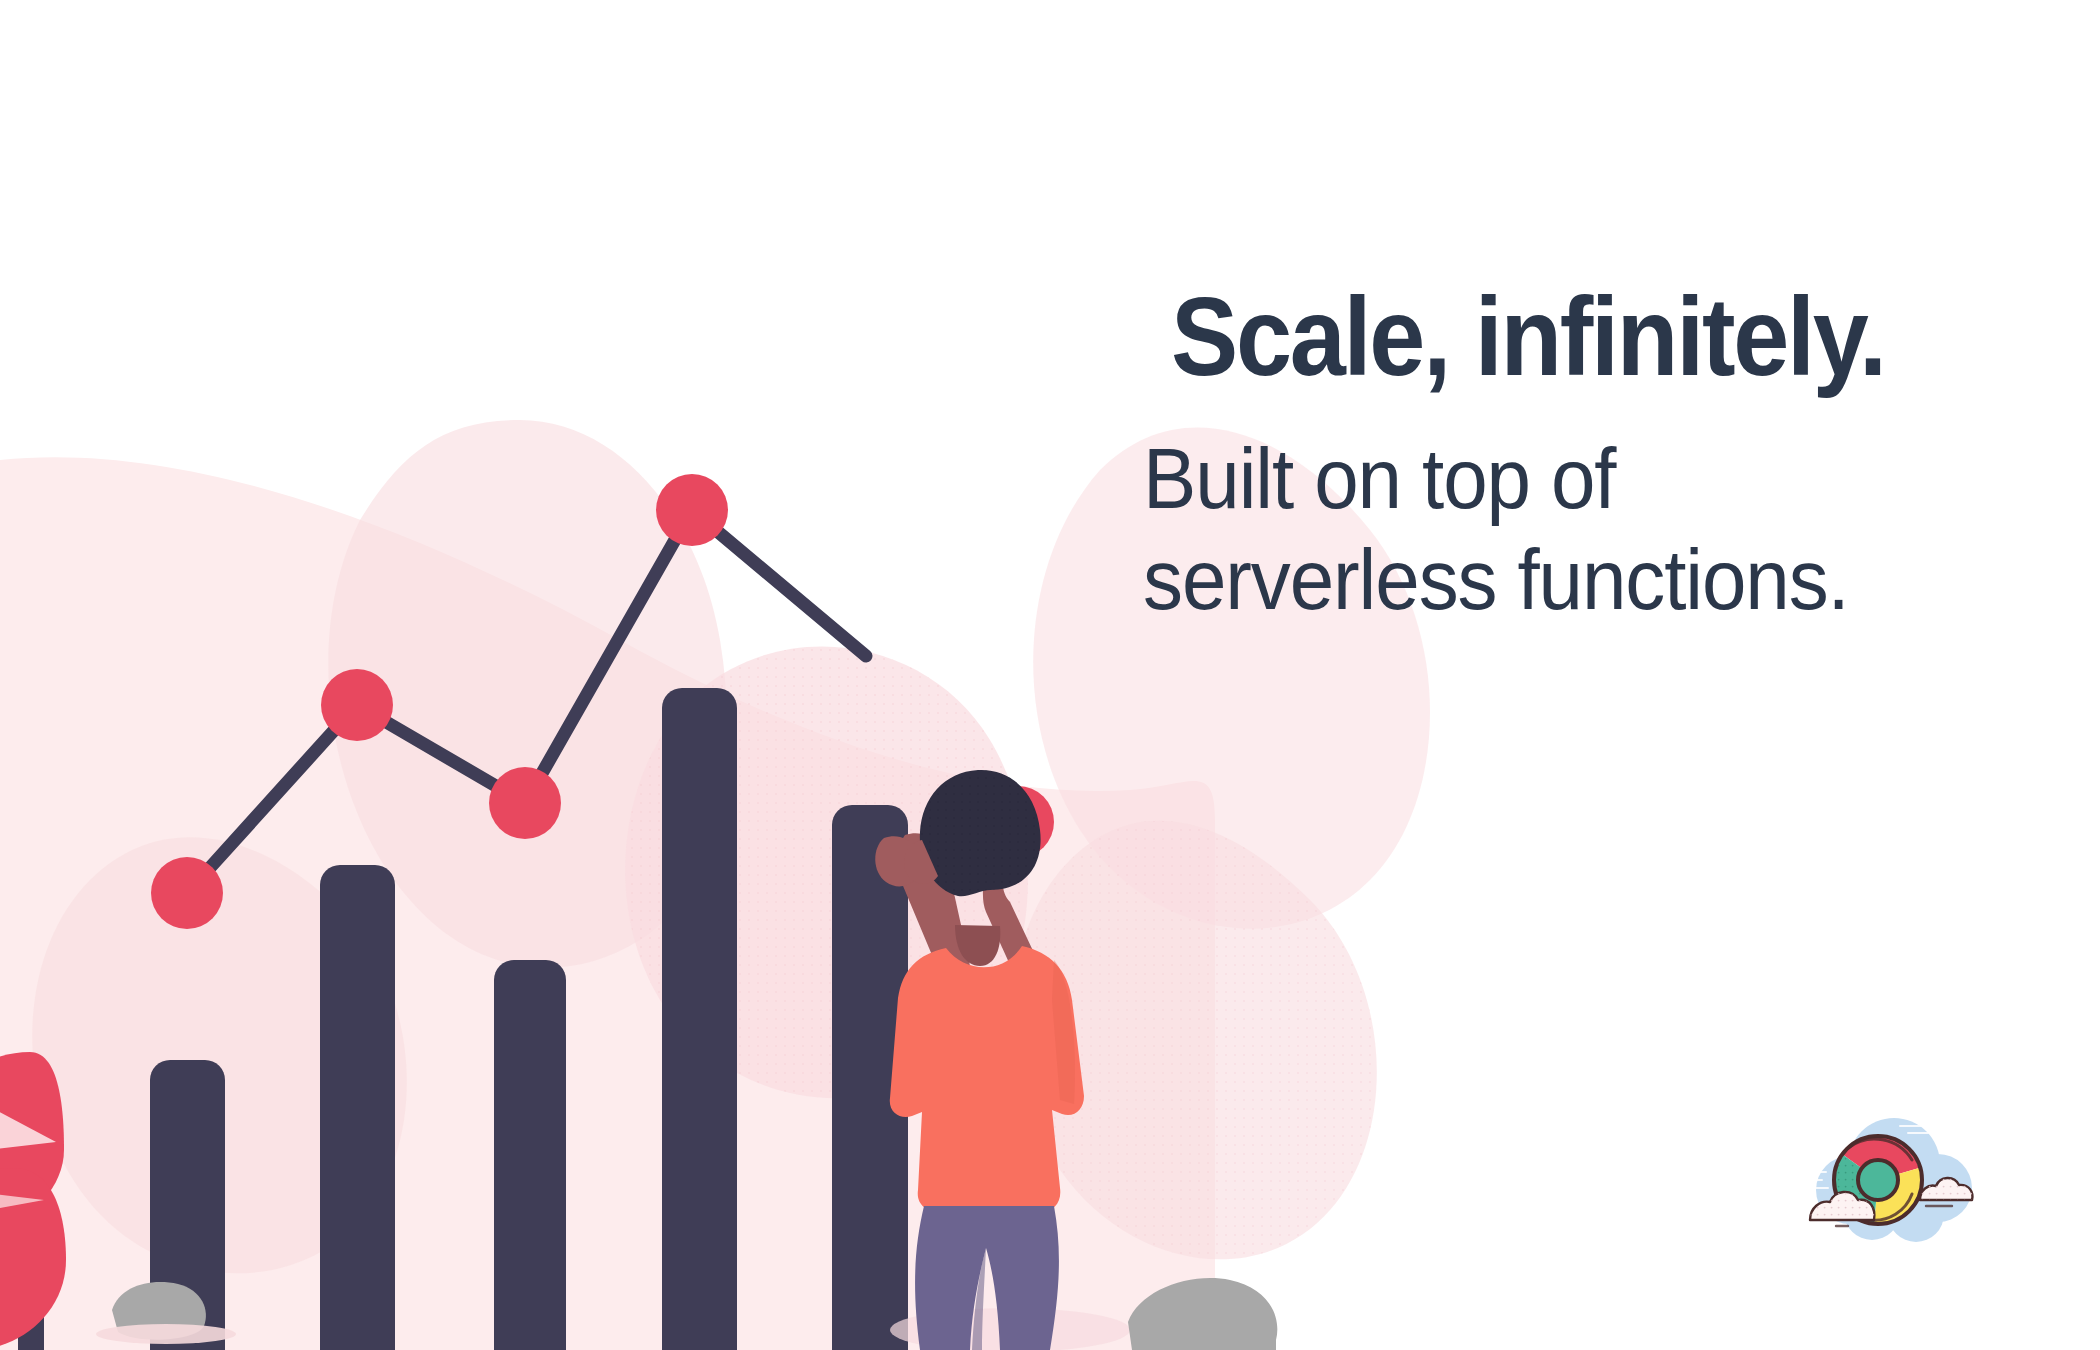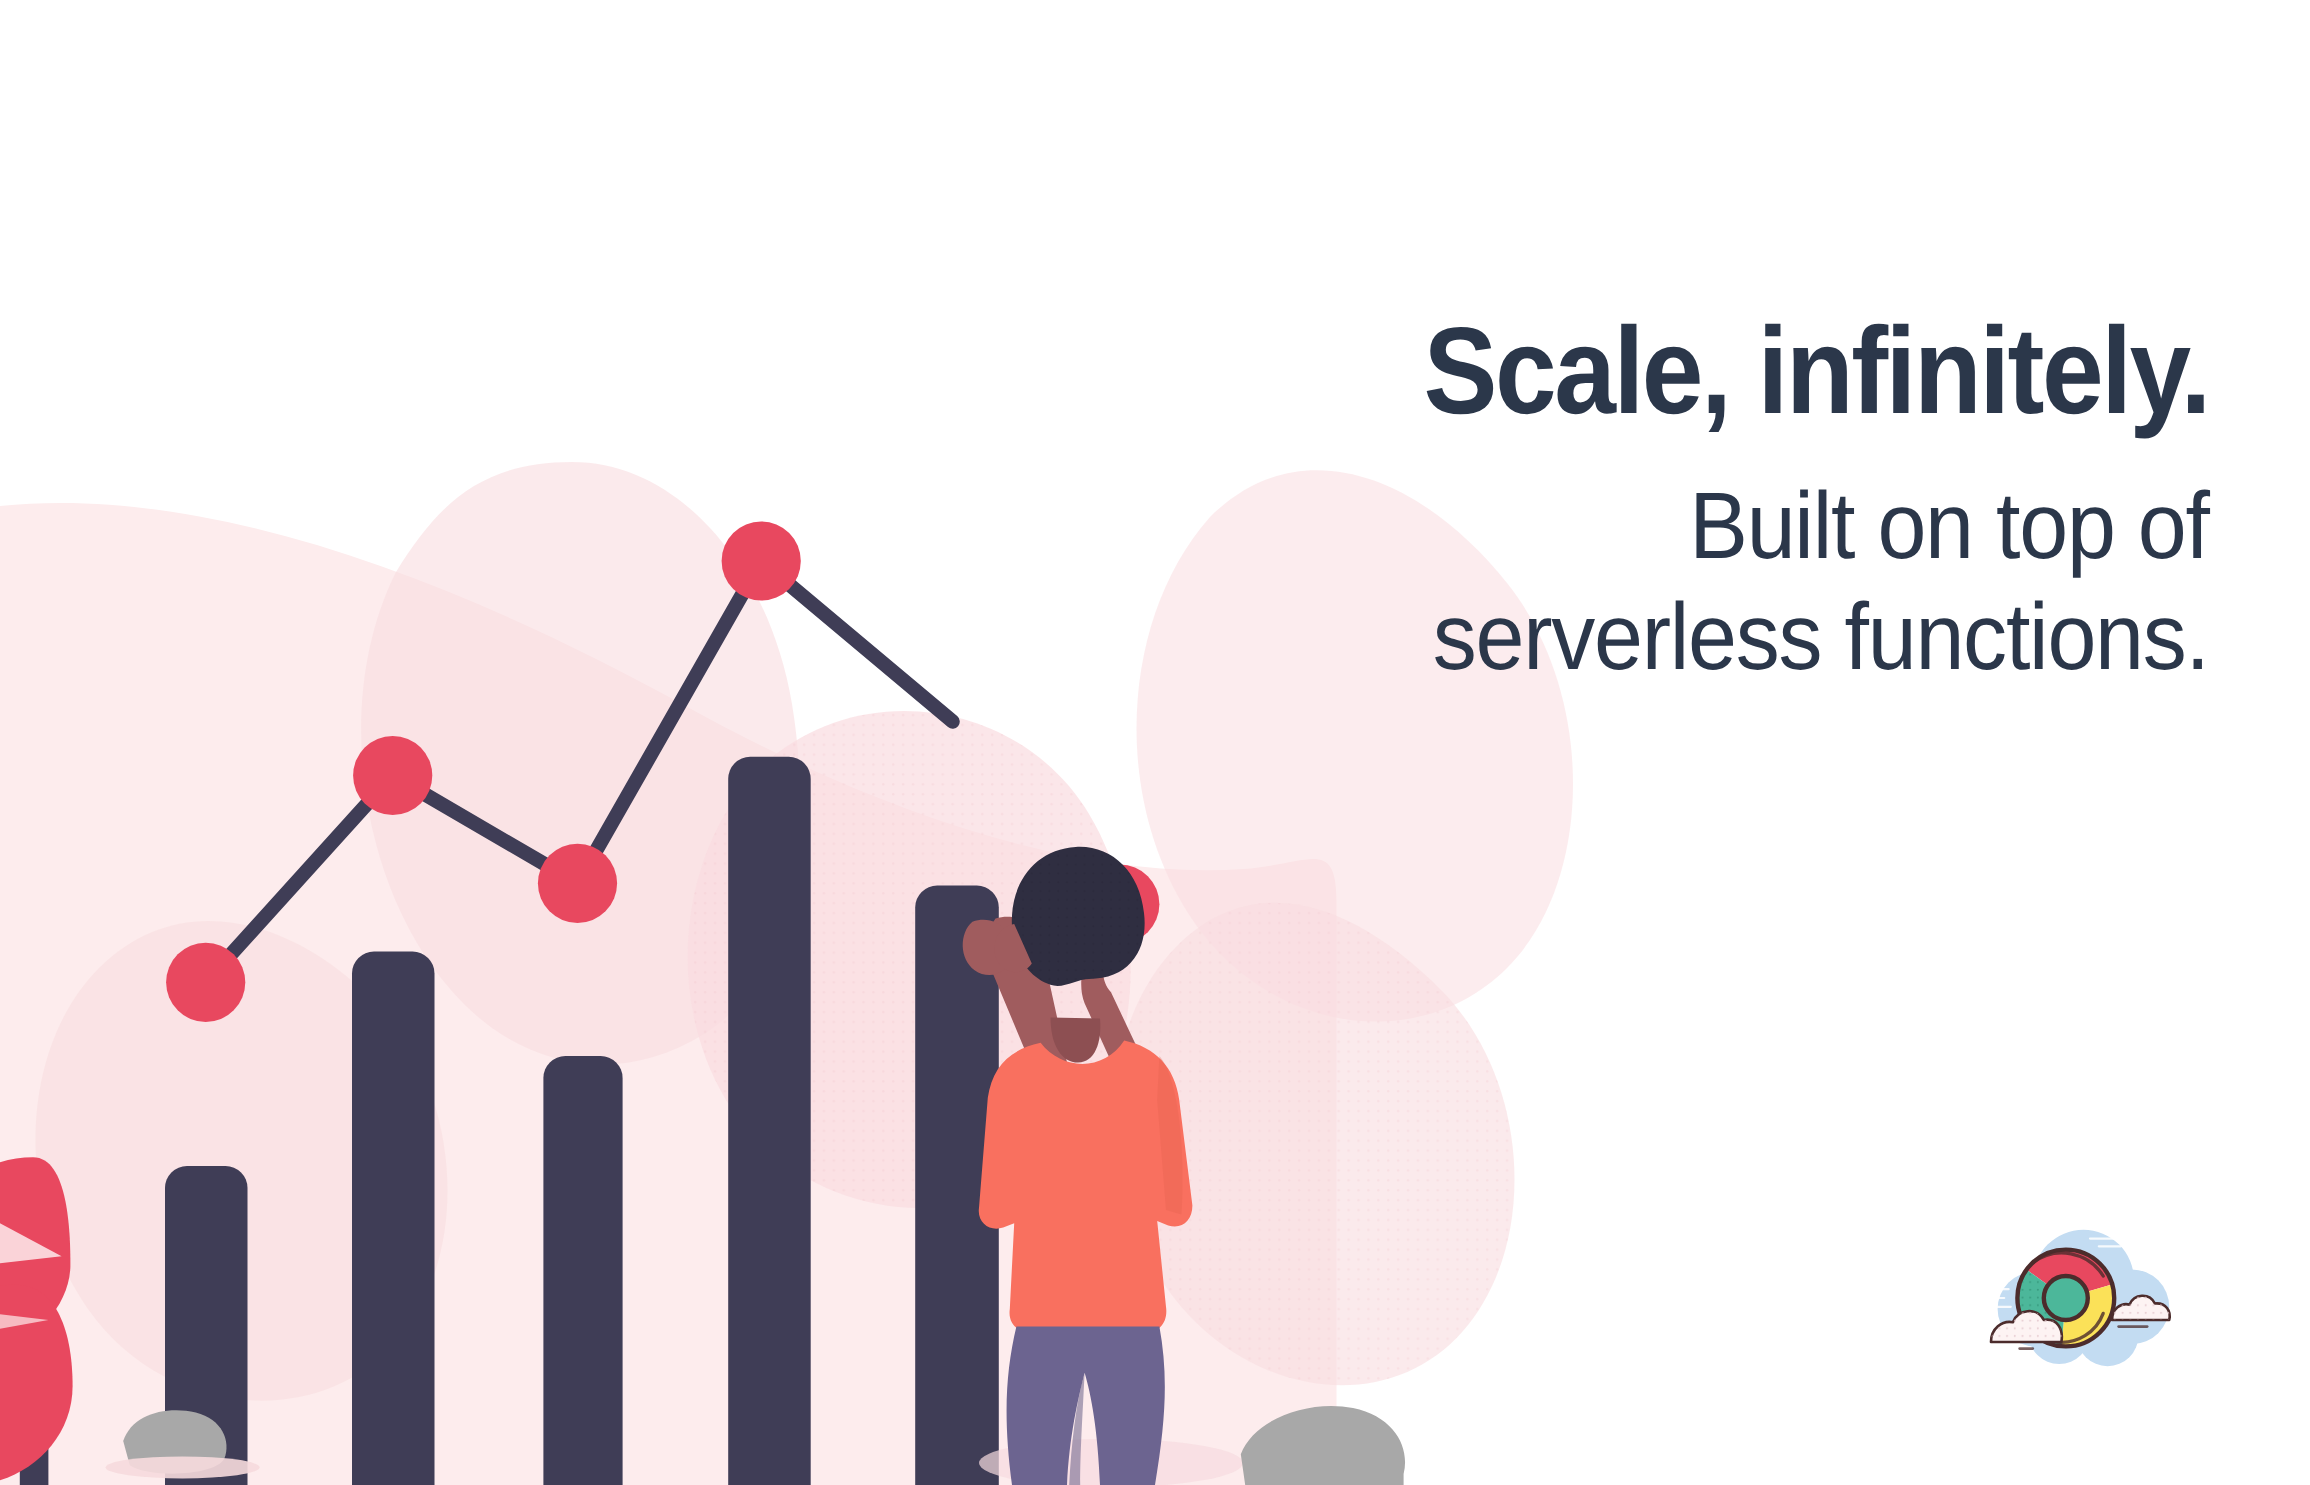--- a/index.html
+++ b/index.html
@@ -21,21 +21,20 @@
     position: absolute;
     inset: 0;
     width: 2100px;
     height: 1350px;
   }
   .copy-block {
     position: absolute;
     right: 92px;
     top: 280px;
     width: 930px;
-    text-align: right;
   }
   .headline {
     margin: 0;
     font-family: "Liberation Sans", sans-serif;
     font-weight: 700;
     font-size: 112px;
     line-height: 1.02;
     letter-spacing: -2.5px;
     color: #2b374a;
     transform: scaleX(0.90);

